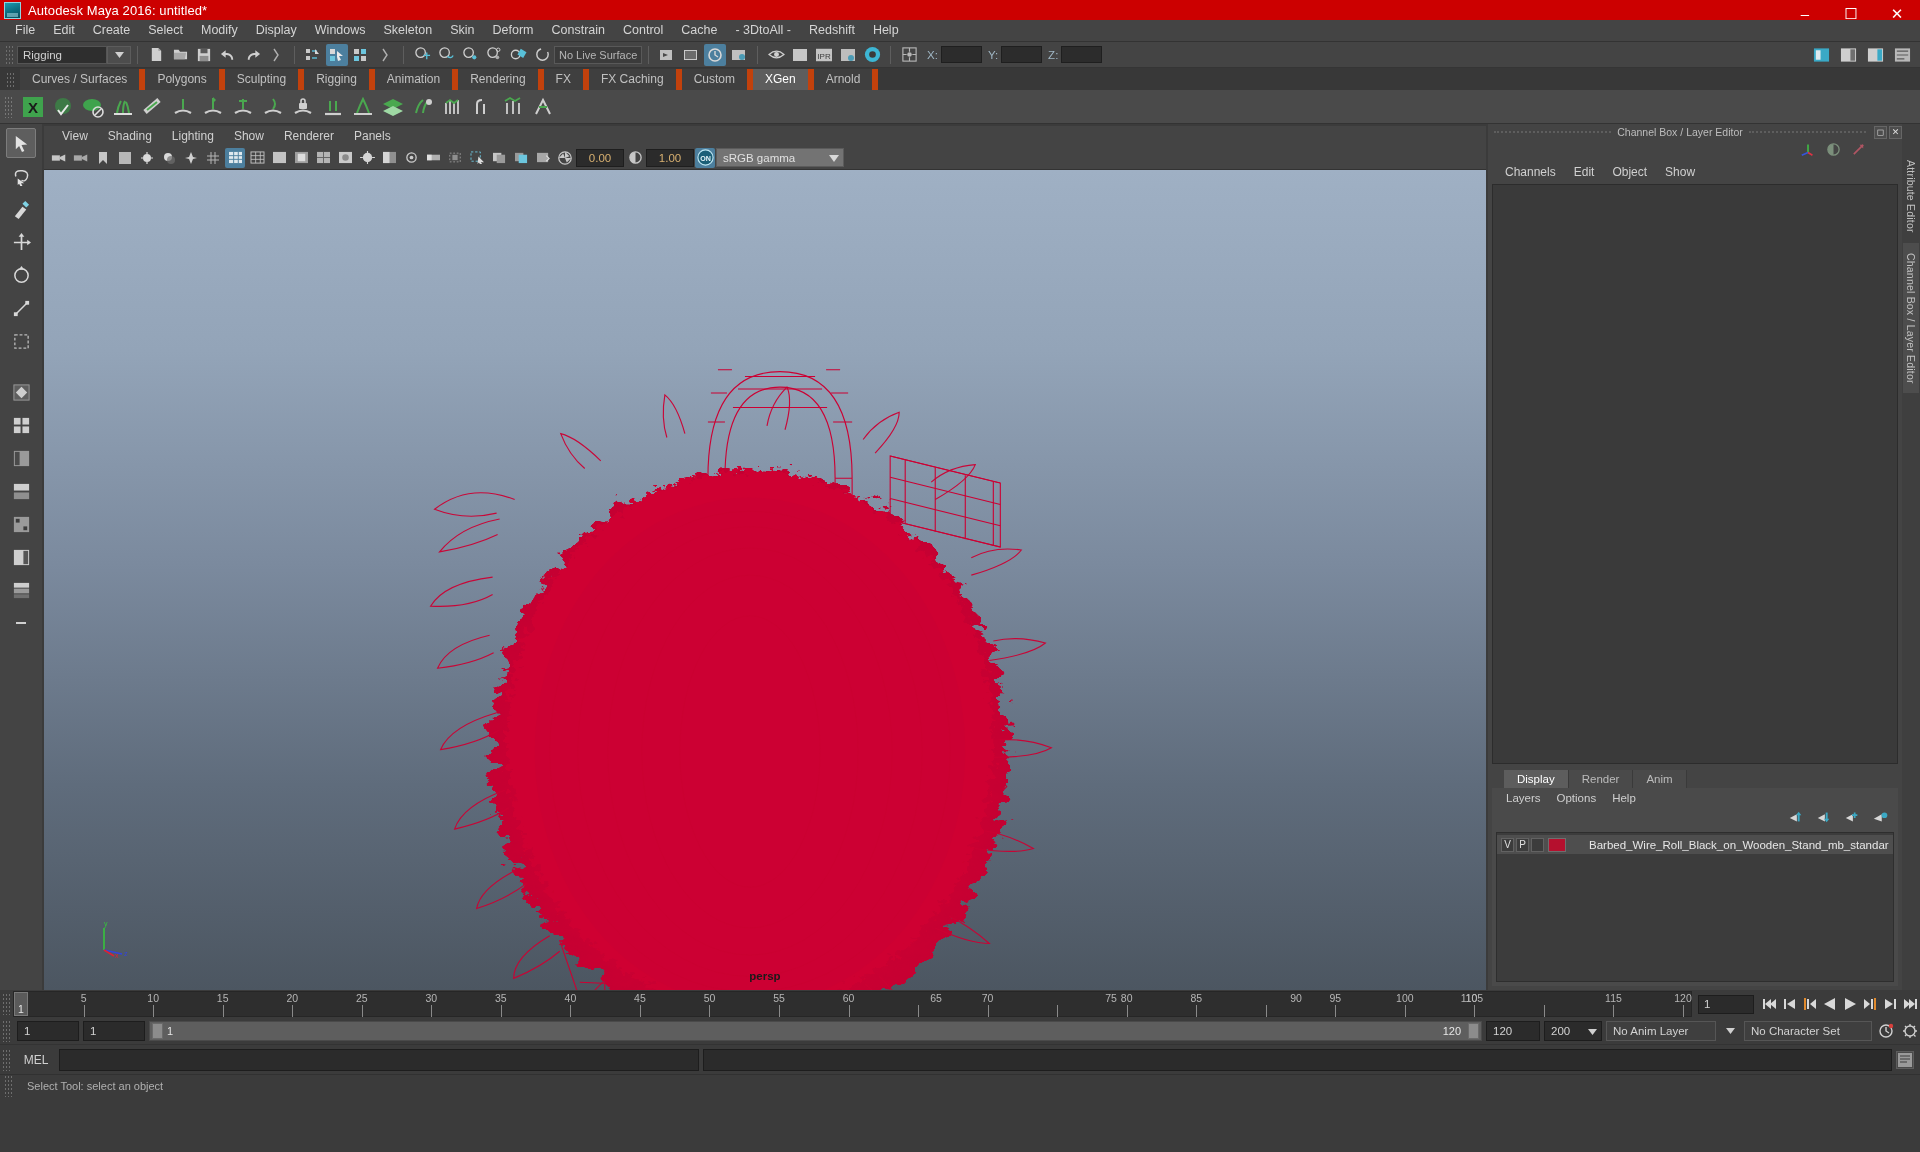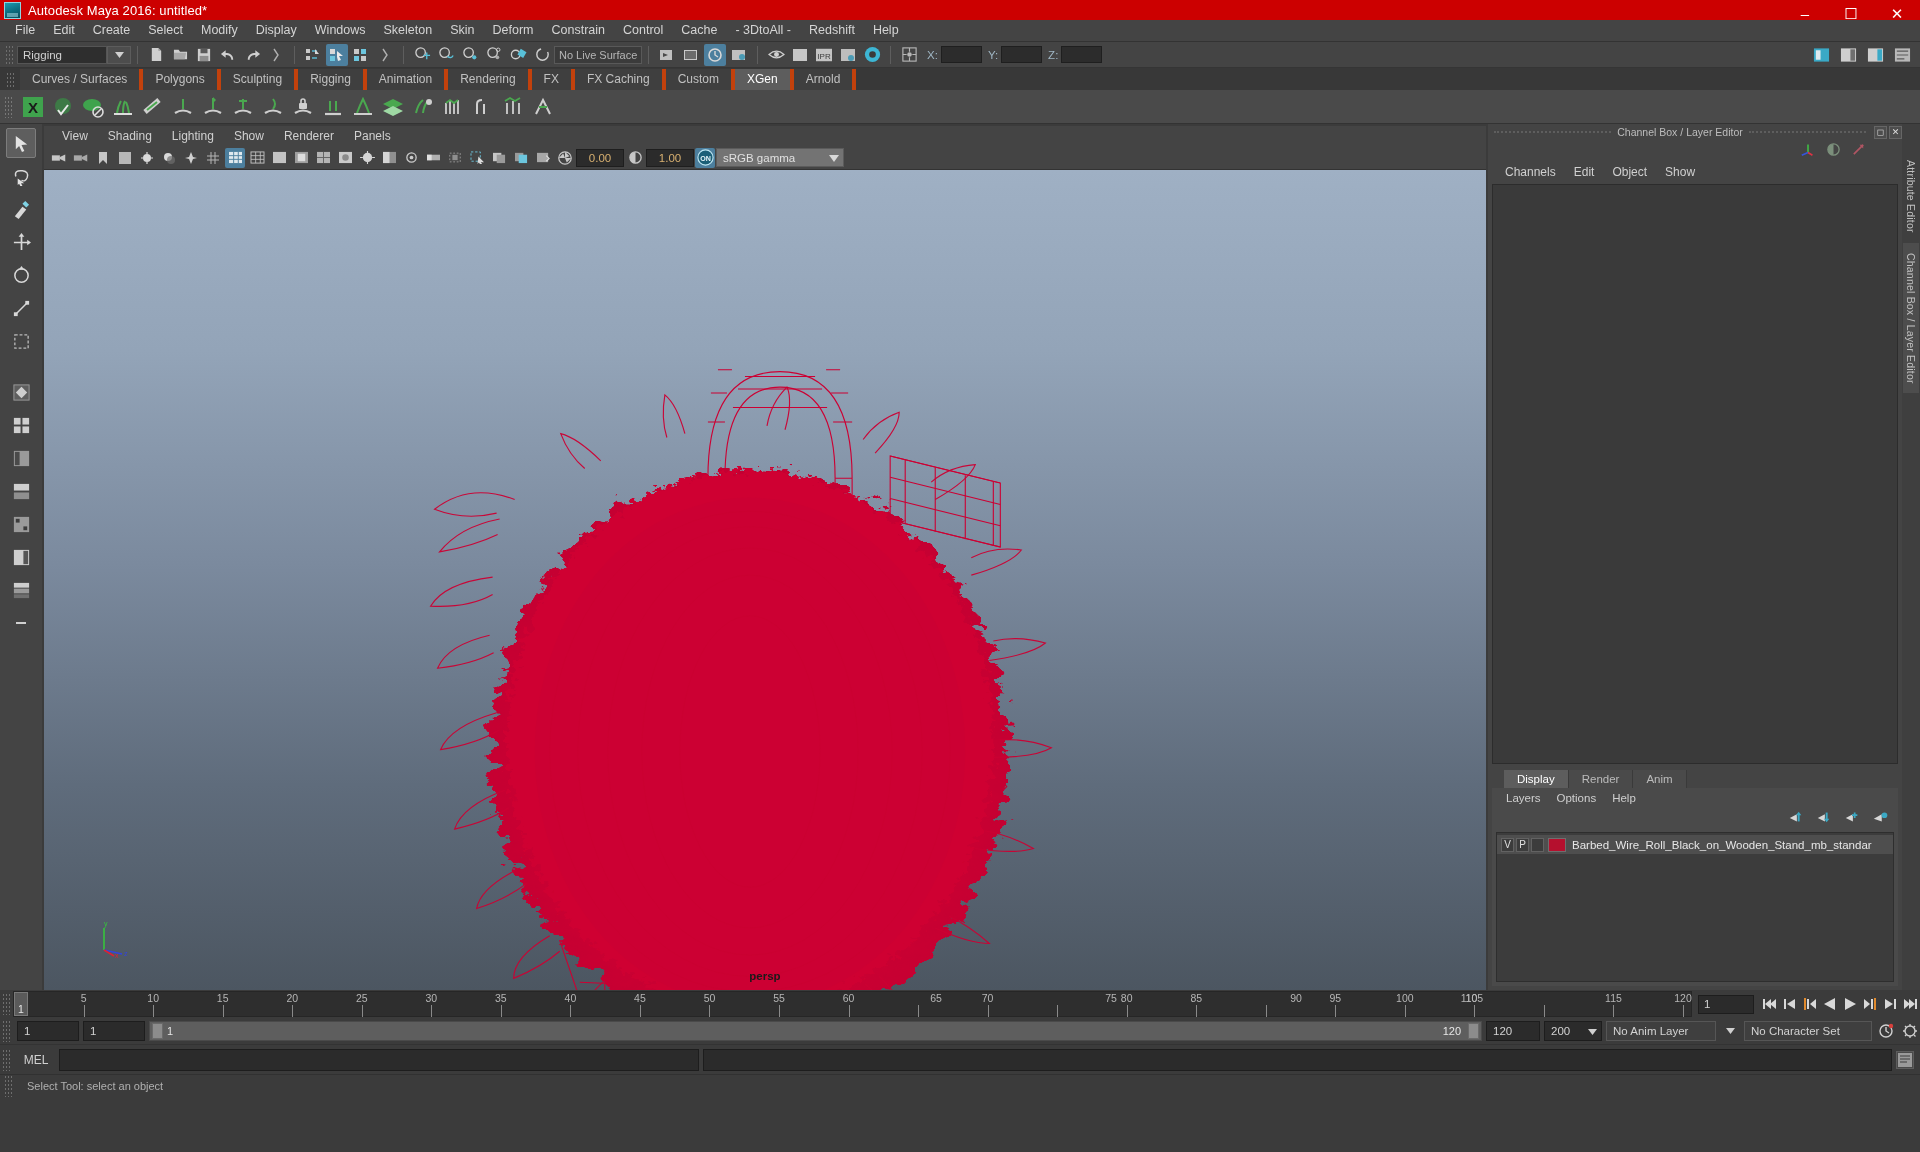--- a/index.html
+++ b/index.html
@@ -28,21 +28,21 @@
   .tbtn { width:22px; height:22px; display:flex; align-items:center; justify-content:center; flex:0 0 auto; margin:0 1px; border-radius:2px; }
   .tbtn.on { background:#4c7f9e; }
   .livesurface { width:88px; height:18px; background:#3b3b3b; border:1px solid #595959; font-size:11px; color:#b5b5b5; display:flex; align-items:center; padding-left:4px; }
   .coordlbl { font-size:11.5px; color:#9fb6c4; margin:0 3px 0 6px; }
   .coordfld { width:41px; height:17px; background:#2c2c2c; border:1px solid #1f1f1f; }
   .right-icons { position:absolute; right:6px; display:flex; gap:3px; align-items:center; }
 
   
   .shelfbar { height:22px; background:#383838; display:flex; align-items:flex-end; padding-left:4px; }
   .shelf-grip { width:8px; height:16px; margin:0 6px 2px 2px; background-image:radial-gradient(#6e6e6e 1px,transparent 1px); background-size:3px 4px; }
-  .shelf-tab { font-size:12px; padding:3px 12px 4px; color:#c0c0c0; background:#3f3f3f; border-right:4px solid #c2410c; line-height:14px;margin-top:24px; }
+  .shelf-tab { font-size:12px; padding:3px 12px 4px; color:#c0c0c0; background:#3f3f3f; border-right:6px solid #c2410c; line-height:14px;margin-top:24px; }
   .shelf-tab.active { background:#5d5d5d; color:#fff; }
 
   
   .shelf { height:34px; background:#4a4a4a; display:flex; align-items:center; padding-left:4px; border-bottom:1px solid #333; }
   .sh-grip { width:8px; height:22px; margin-right:6px; background-image:radial-gradient(#777 1px,transparent 1px); background-size:3px 4px; }
   .sh-icon { width:30px; height:30px; display:flex; align-items:center; justify-content:center; flex:0 0 auto; }
 
   
   .main { display:flex; height:866px; }
   .toolbox { width:42px; background:#444444; display:flex; flex-direction:column; align-items:center; padding-top:4px; }
@@ -80,21 +80,21 @@
   .layer-tab { font-size:11.5px; padding:3px 13px; background:#4a4a4a; color:#bbb; border-right:1px solid #3a3a3a; }
   .layer-tab.active { background:#5d5d5d; color:#fff; }
   .layer-body { height:198px; background:#4a4a4a; margin:0 4px 4px 4px; display:flex; flex-direction:column;}
   .layer-menurow { height:20px; display:flex; align-items:center; padding-left:6px;}
   .layer-menu { font-size:11.5px; color:#cfcfcf; padding:1px 8px;}
   .layer-btnrow { height:22px; display:flex; justify-content:flex-end; align-items:center; padding-right:10px; gap:12px;}
   .layer-list { flex:1; background:#3c3c3c; margin:2px 4px 4px 4px; border:1px solid #2e2e2e; padding-top:2px;}
   .layer-row { height:19px; display:flex; align-items:center; background:#4e4e4e; padding-left:4px; gap:2px;}
   .lrbox { width:13px;height:14px; background:#3c3c3c; border:1px solid #626262; font-size:10px; color:#e0e0e0; display:flex;align-items:center;justify-content:center;}
   .lrcolor { width:18px; height:14px; background:#b5102e; border:1px solid #6e6e6e; margin-left:2px;}
-  .lrname { font-size:11.5px; color:#e6e6e6; margin-left:4px; white-space:nowrap; overflow:hidden;}
+  .lrname { font-size:11.5px; color:#e6e6e6; margin-left:21px; white-space:nowrap; overflow:hidden;}
   .vtabs { width:18px; background:#3f3f3f; display:flex; flex-direction:column; align-items:center; padding-top:26px;}
   .vtab { writing-mode:vertical-rl; font-size:10.5px; color:#c0c0c0; padding:10px 2px; letter-spacing:.2px;}
   .vtab.sel { background:#4d4d4d; }
 
   
   .timeslider { height:28px; background:#3b3b3b; display:flex; align-items:center; padding-left:2px;}
   .ts-grip { width:8px;height:22px; background-image:radial-gradient(#6e6e6e 1px,transparent 1px); background-size:3px 4px; margin-right:3px;}
   .ts-track { flex:1; height:26px; background:#2e2e2e; position:relative; border:1px solid #262626; }
   .ts-tick { position:absolute; top:13px; width:1px; height:12px; background:#8a8a8a;}
   .ts-lbl { position:absolute; top:0px; font-size:10.5px; color:#b6b6b6; transform:translateX(-50%);}

